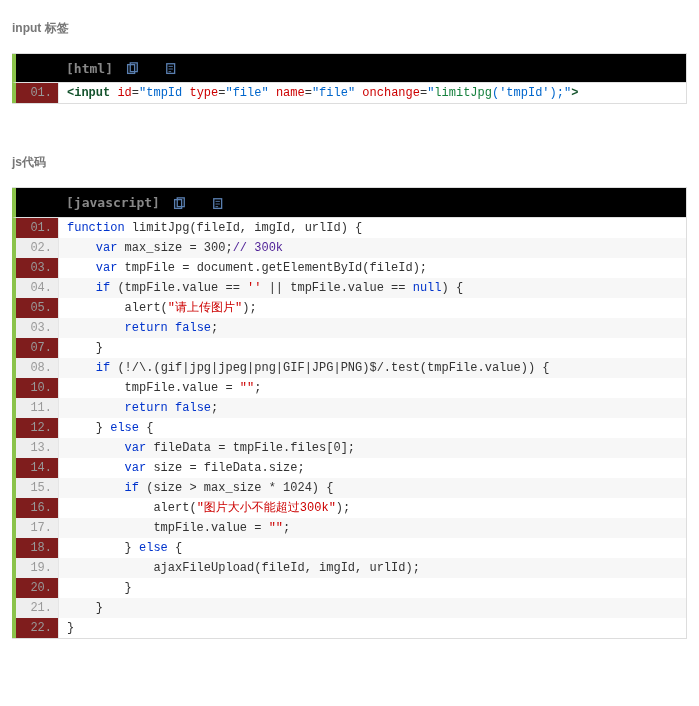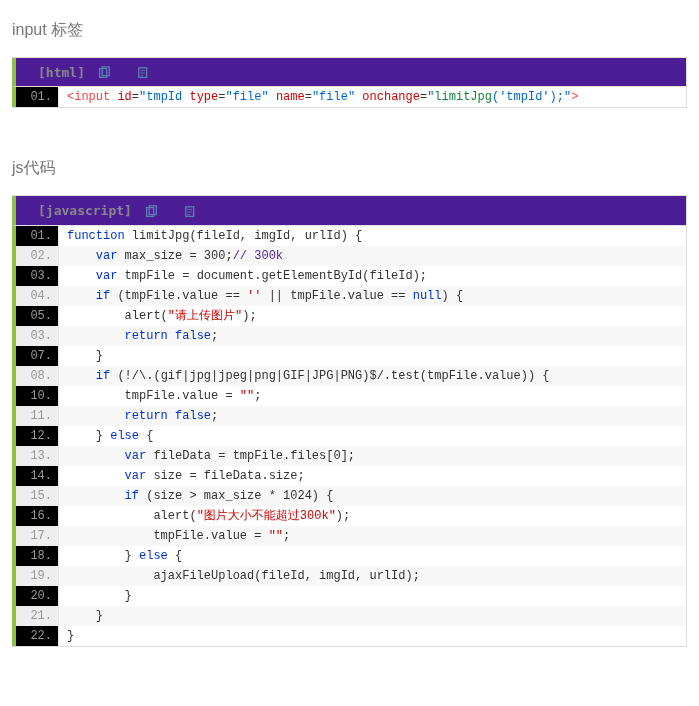--- a/index.html
+++ b/index.html
@@ -1,29 +1,29 @@
 <!DOCTYPE html>
 <html><head>
 <meta charset="utf-8">
 <style>
 body{margin:0;padding:12px;font-family:Arial,"Microsoft YaHei",sans-serif;font-size:14px;color:#333;background:#fff}
-h2{font-size:16px;color:#777;font-weight:normal;margin:8px 0 16px 0}
+h2{font-size:12px;color:#777;font-weight:bold;margin:8px 0 16px 0}
 .code-block{border:1px solid #ddd;border-left:none;background:#f9f9f9;margin-bottom:50px}
-.code-header{background:#4c1d95;padding:6px 8px 6px 22px;border-bottom:1px solid #e0e0e0;border-left:4px solid #8bc34a;position:relative}
+.code-header{background:#000000;padding:6px 8px 6px 50px;border-bottom:1px solid #e0e0e0;border-left:4px solid #8bc34a;position:relative}
 .code-header .lang{color:#888;font-weight:bold;font-size:13px;font-family:Consolas,monospace}
 .code-header .icon{display:inline-block;width:14px;height:14px;margin-left:8px;vertical-align:middle;cursor:pointer}
 .code-header .icon svg{width:14px;height:14px}
 .code-body{background:#fff;border-left:4px solid #8bc34a}
 .code-line{display:flex;font-family:Consolas,"Courier New",monospace;font-size:12px;line-height:20px}
-.line-num{width:36px;text-align:right;padding-right:6px;color:#999;background:#000000;border-right:1px solid #e5e5e5;user-select:none;flex-shrink:0}
+.line-num{width:36px;text-align:right;padding-right:6px;color:#999;background:#7f1d1d;border-right:1px solid #e5e5e5;user-select:none;flex-shrink:0}
 .code-line:nth-child(even) .line-num{background:#eeeeee}
 .code-line:nth-child(even) .line-content{background:#f7f7f7}
 .line-content{padding:0 8px;white-space:pre;flex:1;color:#333}
 .kw{color:#0033cc;font-weight:normal}
-.tag{color:#ef4444;font-weight:normal}
+.tag{color:#14532d;font-weight:bold}
 .attr{color:#cc0000}
 .val{color:#0066cc}
 .str{color:#cc0000}
 .func{color:#15803d}
 .cmt{color:#4c1d95}
 </style>
 </head>
 <body>
 
 <h2>input 标签</h2>

